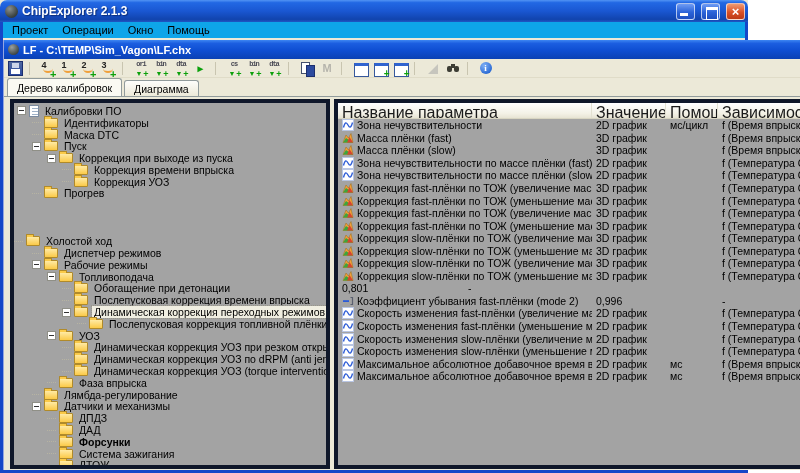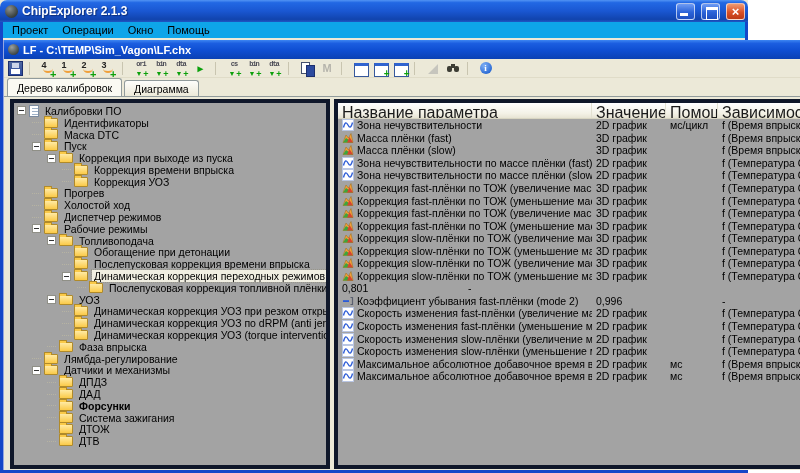--- a/index.html
+++ b/index.html
@@ -261,21 +261,21 @@
                 <div class="trow" style="padding-left: 48px;">
                   <span class="stub"></span>
                   <span class="t-folder"></span>
                   <span class="tlabel">Коррекция УОЗ</span>
                 </div>
                 <div class="trow" style="padding-left: 18px;">
                   <span class="stub"></span>
                   <span class="t-folder"></span>
                   <span class="tlabel">Прогрев</span>
                 </div>
-                <div class="trow" style="padding-left: 18px;">
+                <div class="trow" style=" margin-top: 36px;">
                   <span class="stub"></span>
                   <span class="t-folder"></span>
                   <span class="tlabel">Холостой ход</span>
                 </div>
                 <div class="trow" style="padding-left: 18px;">
                   <span class="stub"></span>
                   <span class="t-folder"></span>
                   <span class="tlabel">Диспетчер режимов</span>
                 </div>
                 <div class="trow" style="padding-left: 18px;">

